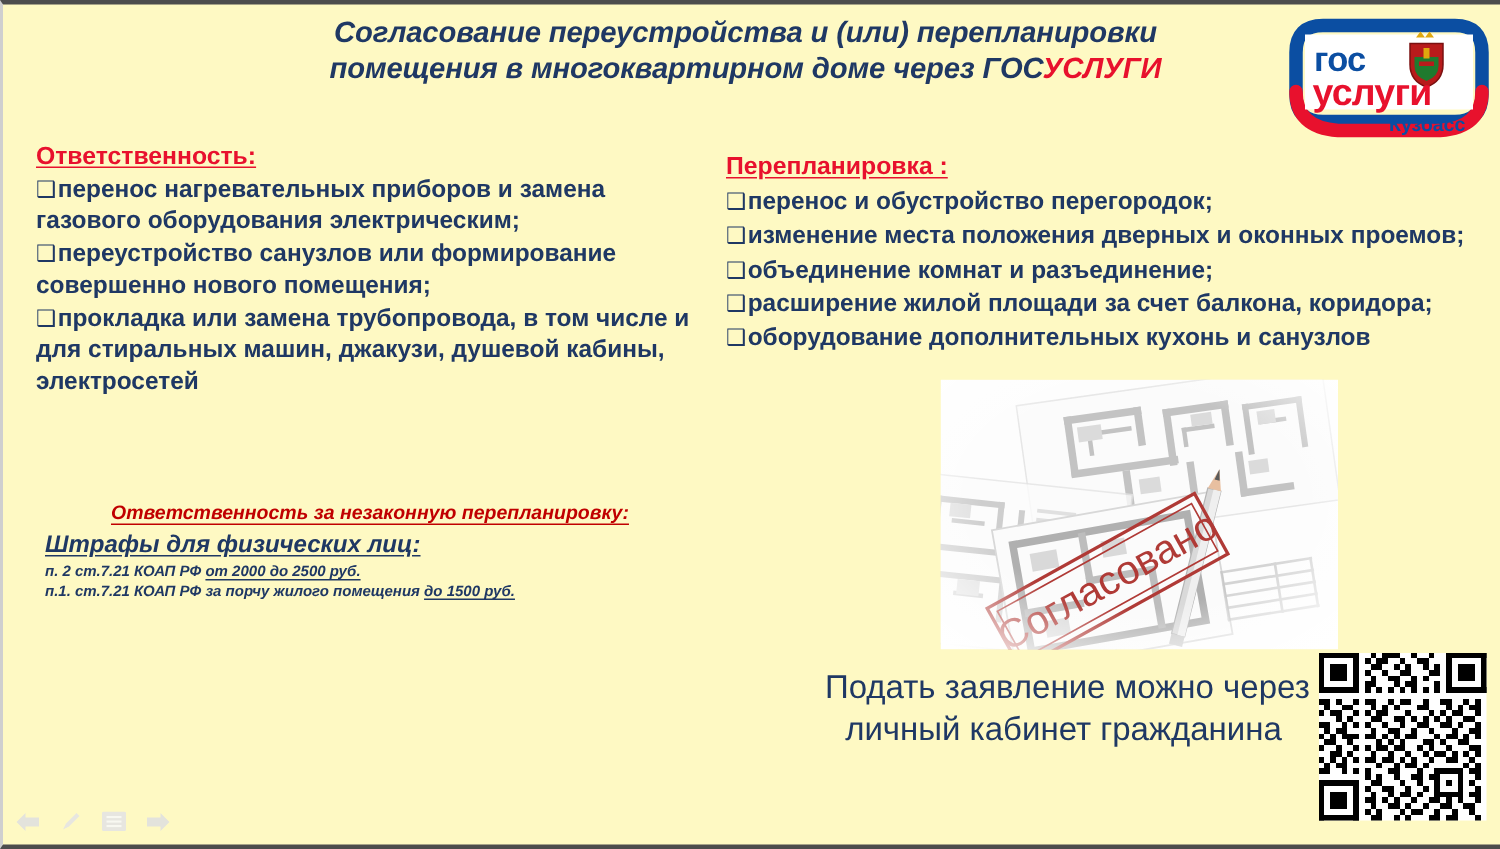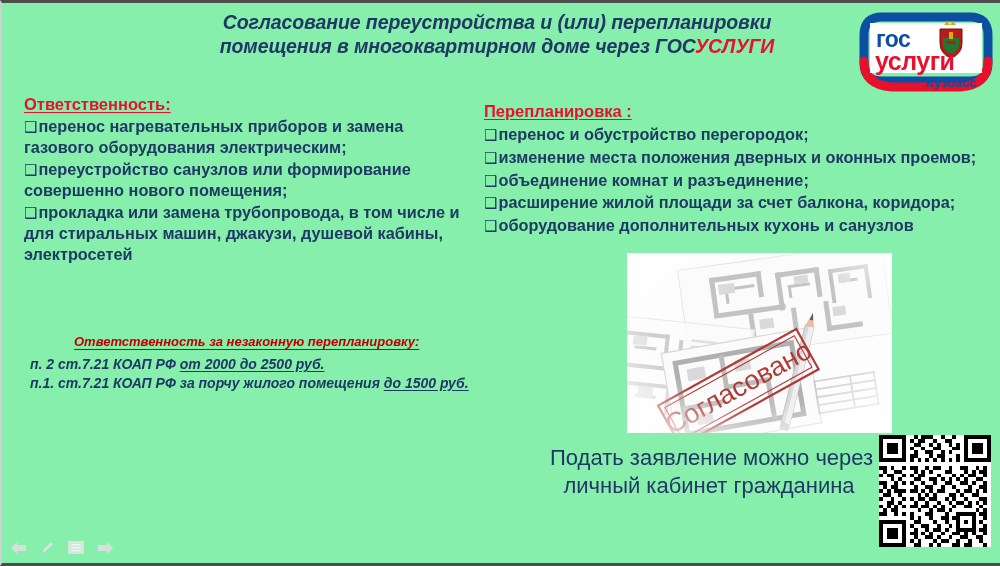--- a/index.html
+++ b/index.html
@@ -9,21 +9,21 @@
     background: #ffffff;
   }
   body {
     font-family: "Liberation Sans", "DejaVu Sans", sans-serif;
   }
 
   .slide {
     position: relative;
     width: 1000px;
     height: 566px;
-    background: #86efac;
+    background: #fef9c3;
     overflow: hidden;
     box-sizing: border-box;
     border-top: 3px solid #4d4d4d;
     border-left: 2px solid #cfcfcf;
     border-bottom: 3px solid #4d4d4d;
   }
 
   
   .title-block {
     position: absolute;
@@ -120,21 +120,21 @@
     font-size: 16px;
     font-weight: bold;
     font-style: italic;
     color: #1F3864;
     text-decoration: underline;
     text-underline-offset: 2px;
     display: inline-block;
     margin-bottom: 2px;
   }
   .fines-line {
-    font-size: 14px;
+    font-size: 10px;
     font-weight: bold;
     font-style: italic;
     color: #1F3864;
     line-height: 1.33;
     white-space: nowrap;
   }
   .fines-line .u { text-decoration: underline; text-underline-offset: 2px; }
 
   
   .photo {
@@ -247,20 +247,21 @@
       <li><span class="box">❑</span><span>изменение места положения дверных и  оконных проемов;</span></li>
       <li><span class="box">❑</span><span>объединение комнат и разъединение;</span></li>
       <li><span class="box">❑</span><span>расширение жилой площади за счет балкона, коридора;</span></li>
       <li><span class="box">❑</span><span>оборудование дополнительных кухонь и санузлов</span></li>
     </ul>
   </div>
 
   <div class="liability-head">Ответственность за незаконную перепланировку:</div>
 
   <div class="fines-a">
+    <div class="fines-title">Штрафы для физических лиц:</div>
     <div class="fines-line"><span>п. 2 ст.7.21  КОАП РФ </span><span class="u">от 2000 до 2500 руб.</span></div>
     <div class="fines-line"><span>п.1. ст.7.21 КОАП РФ за порчу жилого помещения </span><span class="u">до 1500 руб.</span></div>
   </div>
 
 
   <div class="photo">
     <svg width="265" height="180" viewBox="0 0 265 180" xmlns="http://www.w3.org/2000/svg">
       <defs>
         <radialGradient id="vig" cx="50%" cy="45%" r="72%">
           <stop offset="55%" stop-color="#ffffff" stop-opacity="0"></stop>

